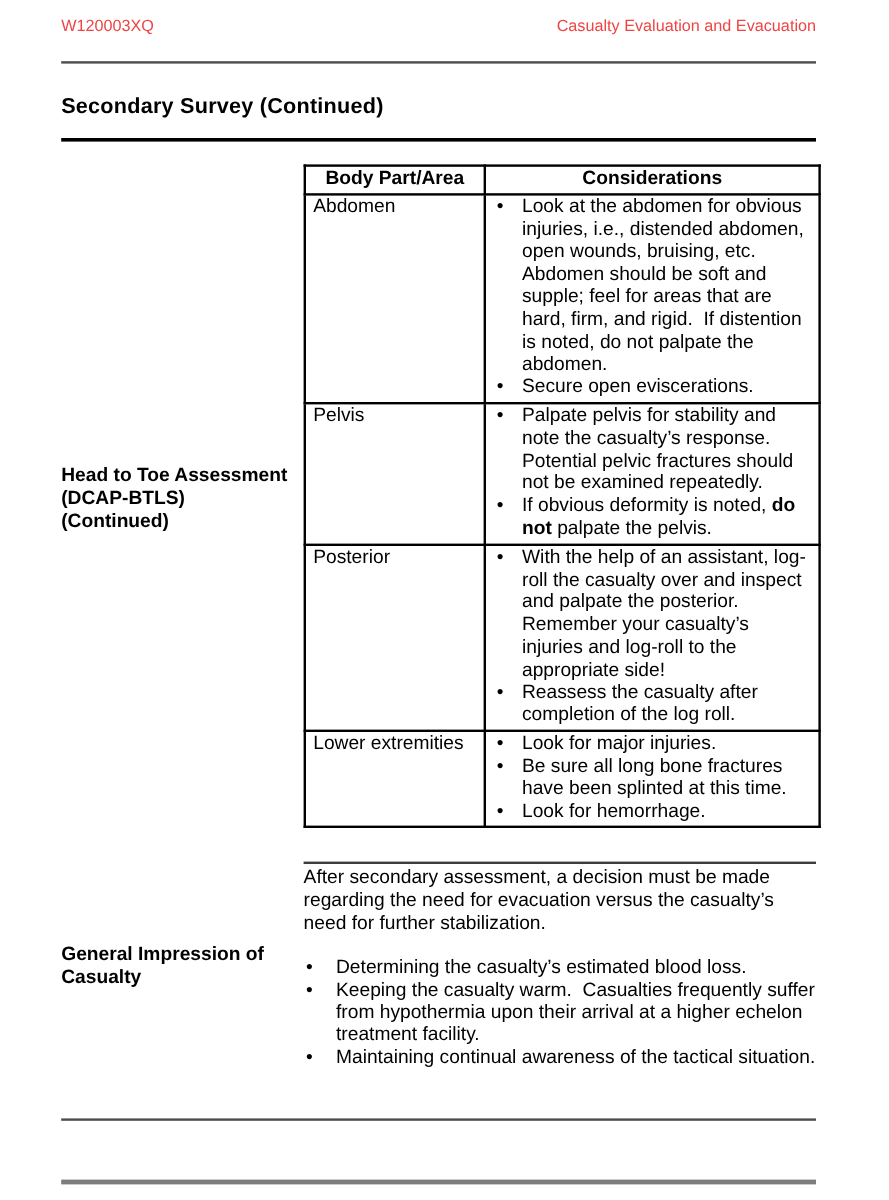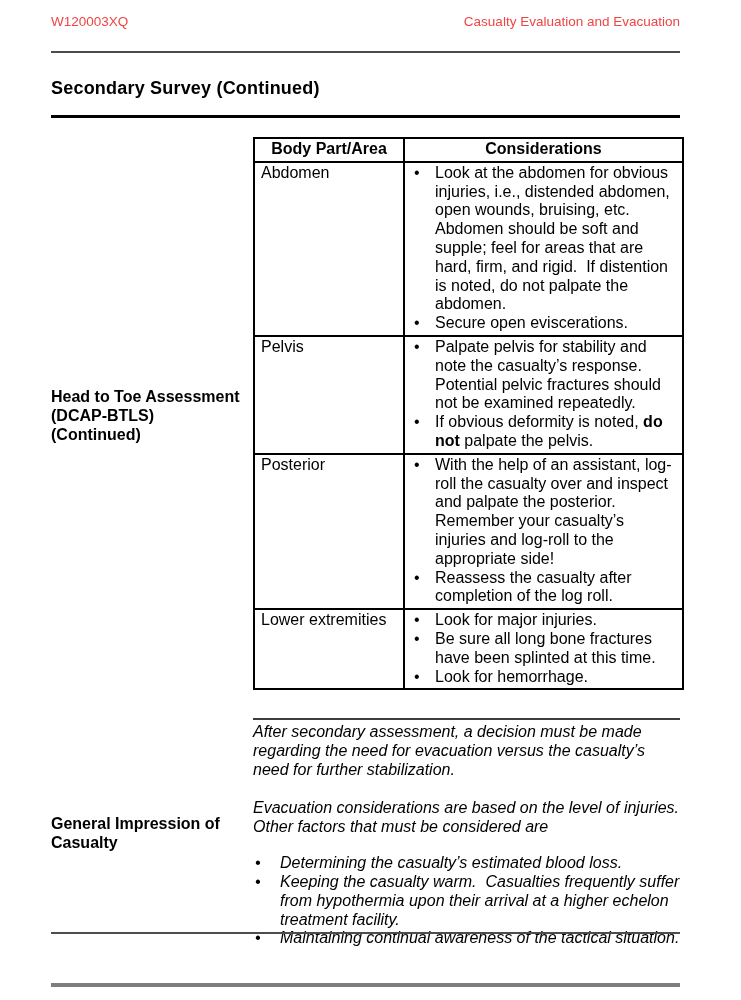--- a/index.html
+++ b/index.html
@@ -58,21 +58,21 @@
   .bullet { display: flex; }
   .dot { flex: 0 0 24px; padding-left: 3px; }
   .cons-cell .dot { flex-basis: 24px; }
   .gen-bullets .dot { flex-basis: 27px; padding-left: 2px; }
   .btext { flex: 1; white-space: pre-wrap; }
   .it { }
   .bd { font-weight: bold; }
 
   
   .general-row { margin-top: 28px; }
-  .general-content { width: 433px; border-top: 2px solid #3d3d3d; padding-top: 3px; font-style: italic; }
+  .general-content { width: 433px; border-top: 2px solid #3d3d3d; padding-top: 3px; }
   .general-content p { white-space: pre-wrap; margin-bottom: 19px; }
   .general-content p:last-of-type { margin-bottom: 18px; }
 
   
   .foot-rule-thin {
     position: absolute; left: 51px; width: 629px; top: 932px;
     border: 0; border-top: 2px solid #4d4d4d;
   }
   .foot-rule-thick {
     position: absolute; left: 51px; width: 629px; top: 983px;
@@ -165,21 +165,20 @@
           </tr>
         </tbody>
     </table>
   </div>
 
   <div class="section-row general-row">
     <div class="side-label">General Impression of Casualty</div>
     <div class="general-content body-text">
       <div>
           <p>After secondary assessment, a decision must be made regarding the need for evacuation versus the casualty’s need for further stabilization.</p>
-          <p>Evacuation considerations are based on the level of injuries.  Other factors that must be considered are</p>
         </div>
       <div class="gen-bullets">
           <div class="bullet">
             <span class="dot">•</span>
             <span class="btext"><span>Determining the casualty’s estimated blood loss.</span></span>
           </div>
           <div class="bullet">
             <span class="dot">•</span>
             <span class="btext"><span>Keeping the casualty warm.  Casualties frequently suffer from hypothermia upon their arrival at a higher echelon treatment facility.</span></span>
           </div>

